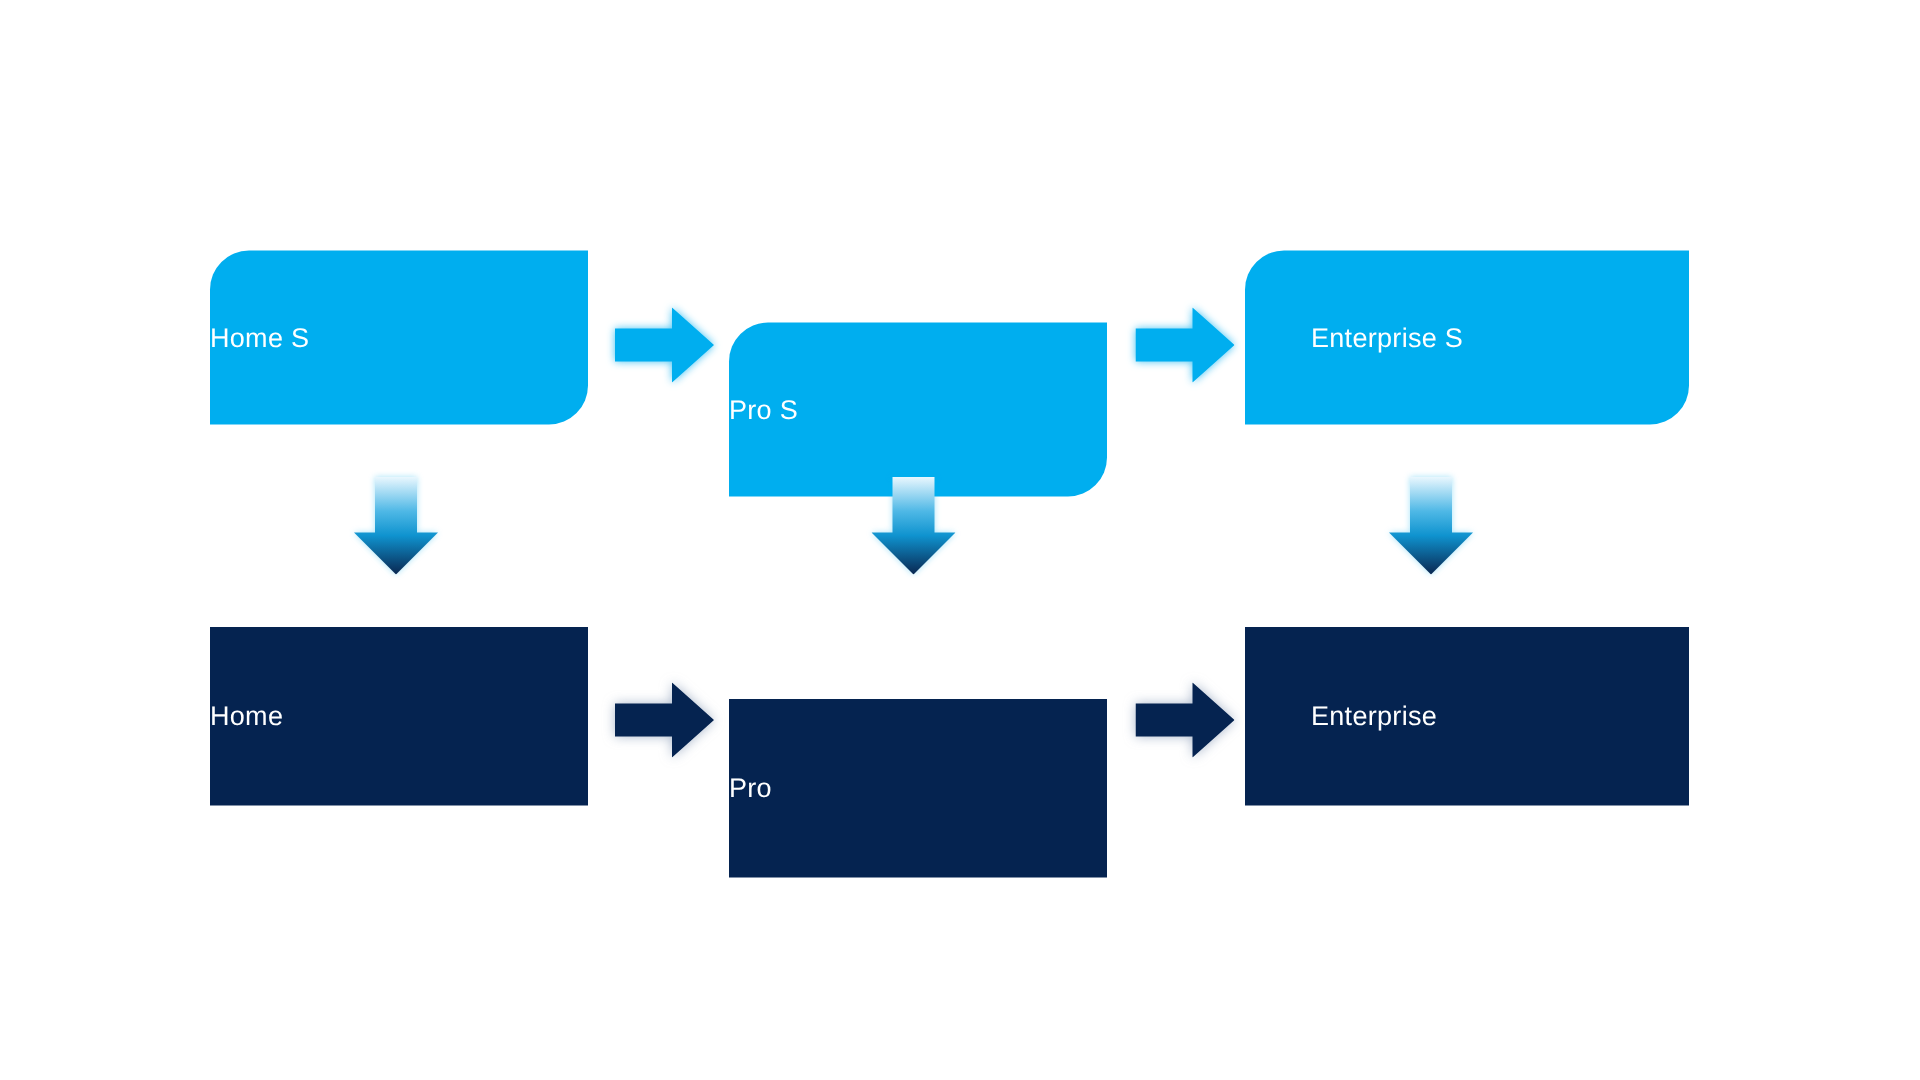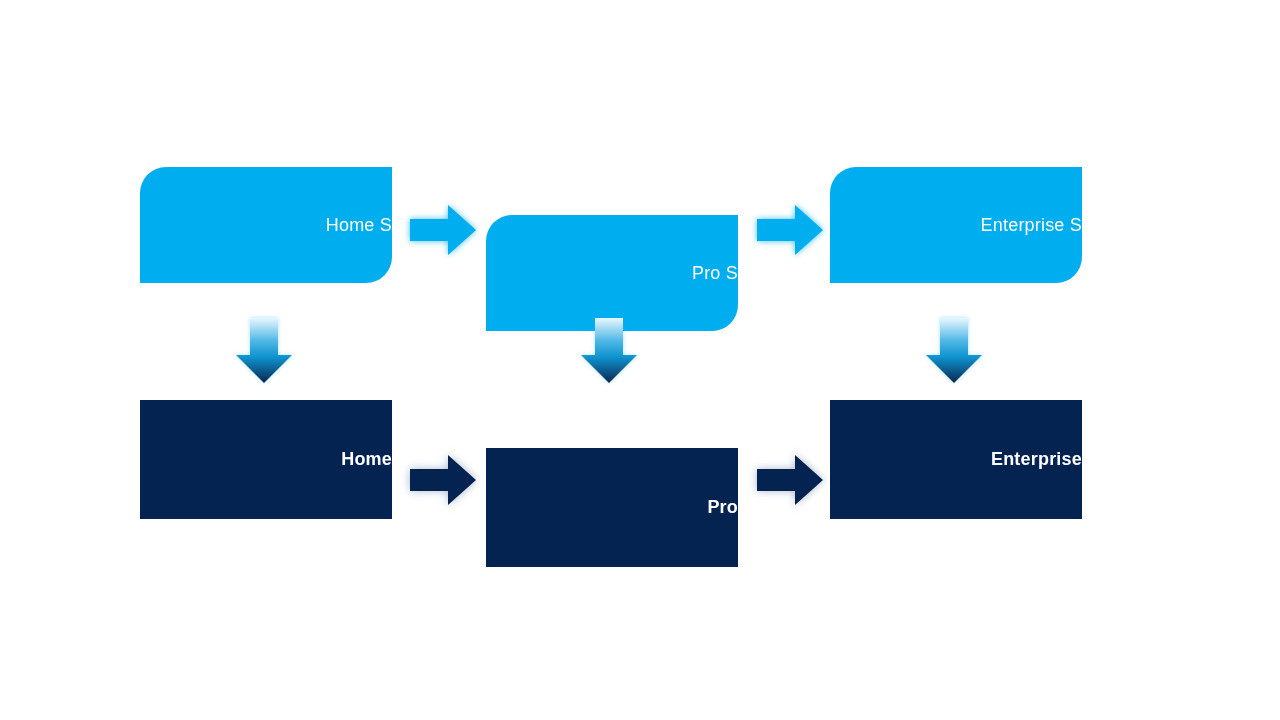--- a/index.html
+++ b/index.html
@@ -19,41 +19,40 @@
     height: 720px;
     background: var(--bg);
     overflow: hidden;
     font-family: "Liberation Sans", sans-serif;
   }
   .box {
     position: absolute;
     width: 252px;
     display: flex;
     align-items: center;
-    justify-content: flex-end;
+    justify-content: flex-start;
     color: var(--text);
     font-size: 18px;
     letter-spacing: 0.2px;
   }
   .box.top-row {
     top: 167px;
     height: 116px;
     background: var(--light-blue);
     border-radius: 26px 0 26px 0;
   }
   .box.bottom-row {
-    top: 400px;
+    top: 418px;
     height: 119px;
     background: var(--navy);
     border-radius: 0;
-    font-weight: bold;
   }
   .col1 { left: 140px; }
   .col2 { left: 486px; margin-top: 48px; }
-  .col3 { left: 830px; }
+  .col3 { left: 830px; padding-left: 44px; }
 
   .right-arrow {
     position: absolute;
     width: 66px;
     height: 50px;
   }
   .right-arrow.top-row { top: 205px; }
   .right-arrow.bottom-row { top: 455px; }
   .ra1 { left: 410px; }
   .ra2 { left: 757px; }

